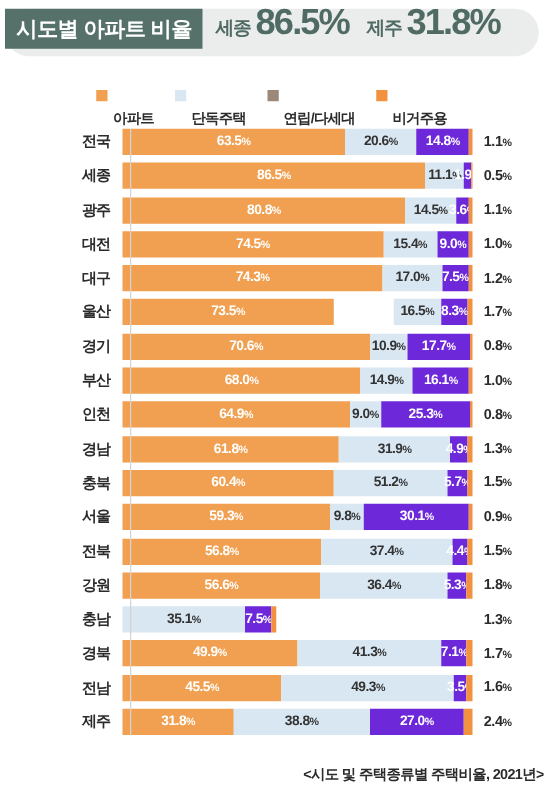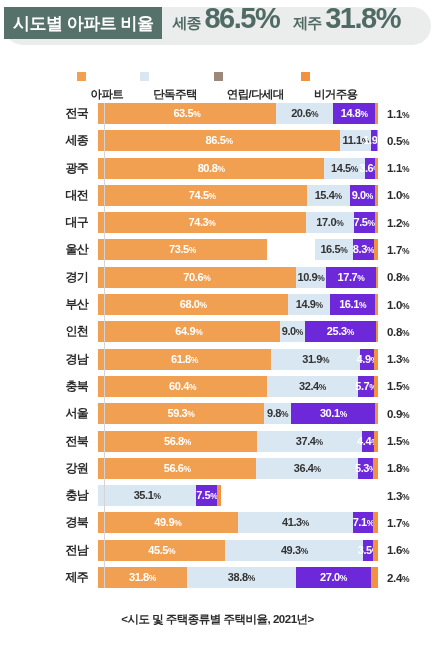--- a/index.html
+++ b/index.html
@@ -168,21 +168,21 @@
     color: #2b2b2b;
     letter-spacing: -0.3px;
     padding-left: 9px;
     white-space: nowrap;
     flex: none;
   }
   .row-outside .pct { font-size: 8.5px; }
 
   
   .caption {
-    text-align: center;
+    text-align: right;
     margin-top: 24px;
     font-size: 11.5px;
     font-weight: bold;
     color: #2b2b2b;
     letter-spacing: -0.5px;
   }
 </style>
 </head>
 <body>
 
@@ -379,21 +379,21 @@
       </div>
       <div class="row-outside"><span>1.3</span><span class="pct">%</span></div>
     </div>
     <div class="row">
       <div class="row-label">충북</div>
       <div class="bar-track">
         <div class="seg seg-apt" style="width: 60.4%;">
           <span class="seg-label"><span>60.4</span><span class="pct">%</span></span>
         </div>
         <div class="seg seg-house" style="width: 32.4%;">
-          <span class="seg-label"><span>32.4</span><span class="pct">%</span></span>
+          <span class="seg-label"><span>51.2</span><span class="pct">%</span></span>
         </div>
         <div class="seg seg-multi" style="width: 5.7%;">
           <span class="seg-label"><span>5.7</span><span class="pct">%</span></span>
         </div>
         <div class="seg seg-nonres" style="width: 1.5%;"></div>
       </div>
       <div class="row-outside"><span>1.5</span><span class="pct">%</span></div>
     </div>
     <div class="row">
       <div class="row-label">서울</div>

